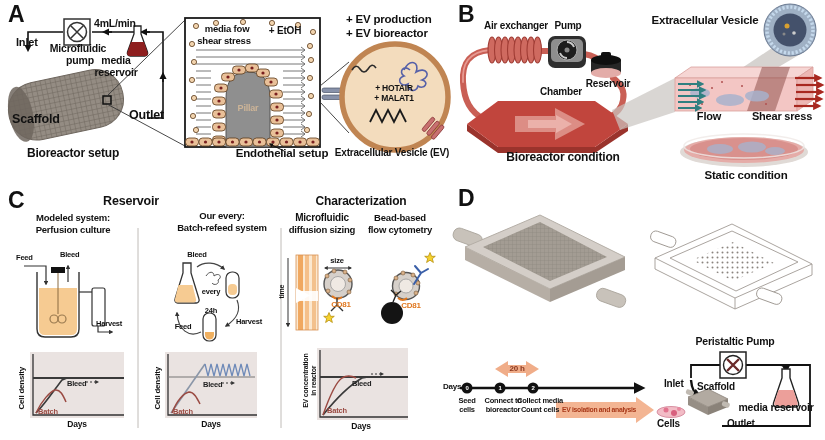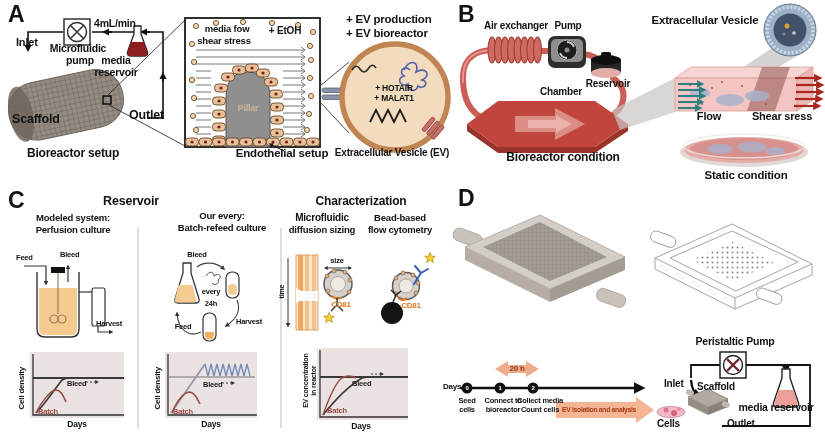--- a/index.html
+++ b/index.html
@@ -440,31 +440,31 @@
 <div class="lbl c" style="left:709px;top:111px;font-size:11px">Flow</div>
 <div class="lbl c" style="left:782px;top:111px;font-size:11px">Shear sress</div>
 <div class="lbl c" style="left:746px;top:169px;font-size:11.5px">Static condition</div>
 
 <div class="lbl pl" style="left:8px;top:188px">C</div>
 <div class="lbl c" style="left:131px;top:195px;font-size:12.5px">Reservoir</div>
 <div class="lbl c" style="left:361px;top:195px;font-size:12px">Characterization</div>
 <div class="lbl c" style="left:73px;top:213px;font-size:9.5px">Modeled system:</div>
 <div class="lbl c" style="left:73px;top:225px;font-size:9.5px">Perfusion culture</div>
 <div class="lbl c" style="left:222px;top:211px;font-size:9.5px">Our every:</div>
-<div class="lbl c" style="left:222px;top:223px;font-size:9.5px">Batch-refeed culture</div>
+<div class="lbl c" style="left:222px;top:223px;font-size:9.5px">Batch-refeed system</div>
 <div class="lbl c" style="left:322px;top:213px;font-size:10px">Microfluidic</div>
 <div class="lbl c" style="left:322px;top:225px;font-size:9.5px">diffusion sizing</div>
 <div class="lbl c" style="left:400px;top:213px;font-size:9.5px">Bead-based</div>
 <div class="lbl c" style="left:400px;top:225px;font-size:9.5px">flow cytometry</div>
 <div class="lbl" style="left:16px;top:254px;font-size:7.5px">Feed</div>
 <div class="lbl" style="left:60px;top:251px;font-size:7.5px">Bleed</div>
 <div class="lbl" style="left:96px;top:320px;font-size:7.5px">Harvest</div>
 <div class="lbl c" style="left:197px;top:251px;font-size:7.5px">Bleed</div>
 <div class="lbl c" style="left:211px;top:288px;font-size:7.5px">every</div>
-<div class="lbl c" style="left:211px;top:300px;font-size:7.5px">24h</div>
+<div class="lbl c" style="left:211px;top:307px;font-size:7.5px">24h</div>
 <div class="lbl c" style="left:183px;top:323px;font-size:7.5px">Feed</div>
 <div class="lbl c" style="left:249px;top:318px;font-size:7.5px">Harvest</div>
 <div class="lbl c" style="left:337px;top:257px;font-size:7.5px">size</div>
 <div class="lbl rot" style="left:269px;top:288px;width:26px;font-size:7px">time</div>
 <div class="lbl c cd81" style="left:341px;top:301px;font-size:8px">CD81</div>
 <div class="lbl c cd81" style="left:411px;top:302px;font-size:8px">CD81</div>
 <div class="lbl rot" style="left:-8px;top:384px;width:60px;font-size:8px">Cell density</div>
 <div class="lbl c" style="left:77px;top:420px;font-size:8.5px">Days</div>
 <div class="lbl bleedl" style="left:67px;top:380px;font-size:7.5px">Bleed</div>
 <div class="lbl batch" style="left:38px;top:408px;font-size:7.5px">Batch</div>

